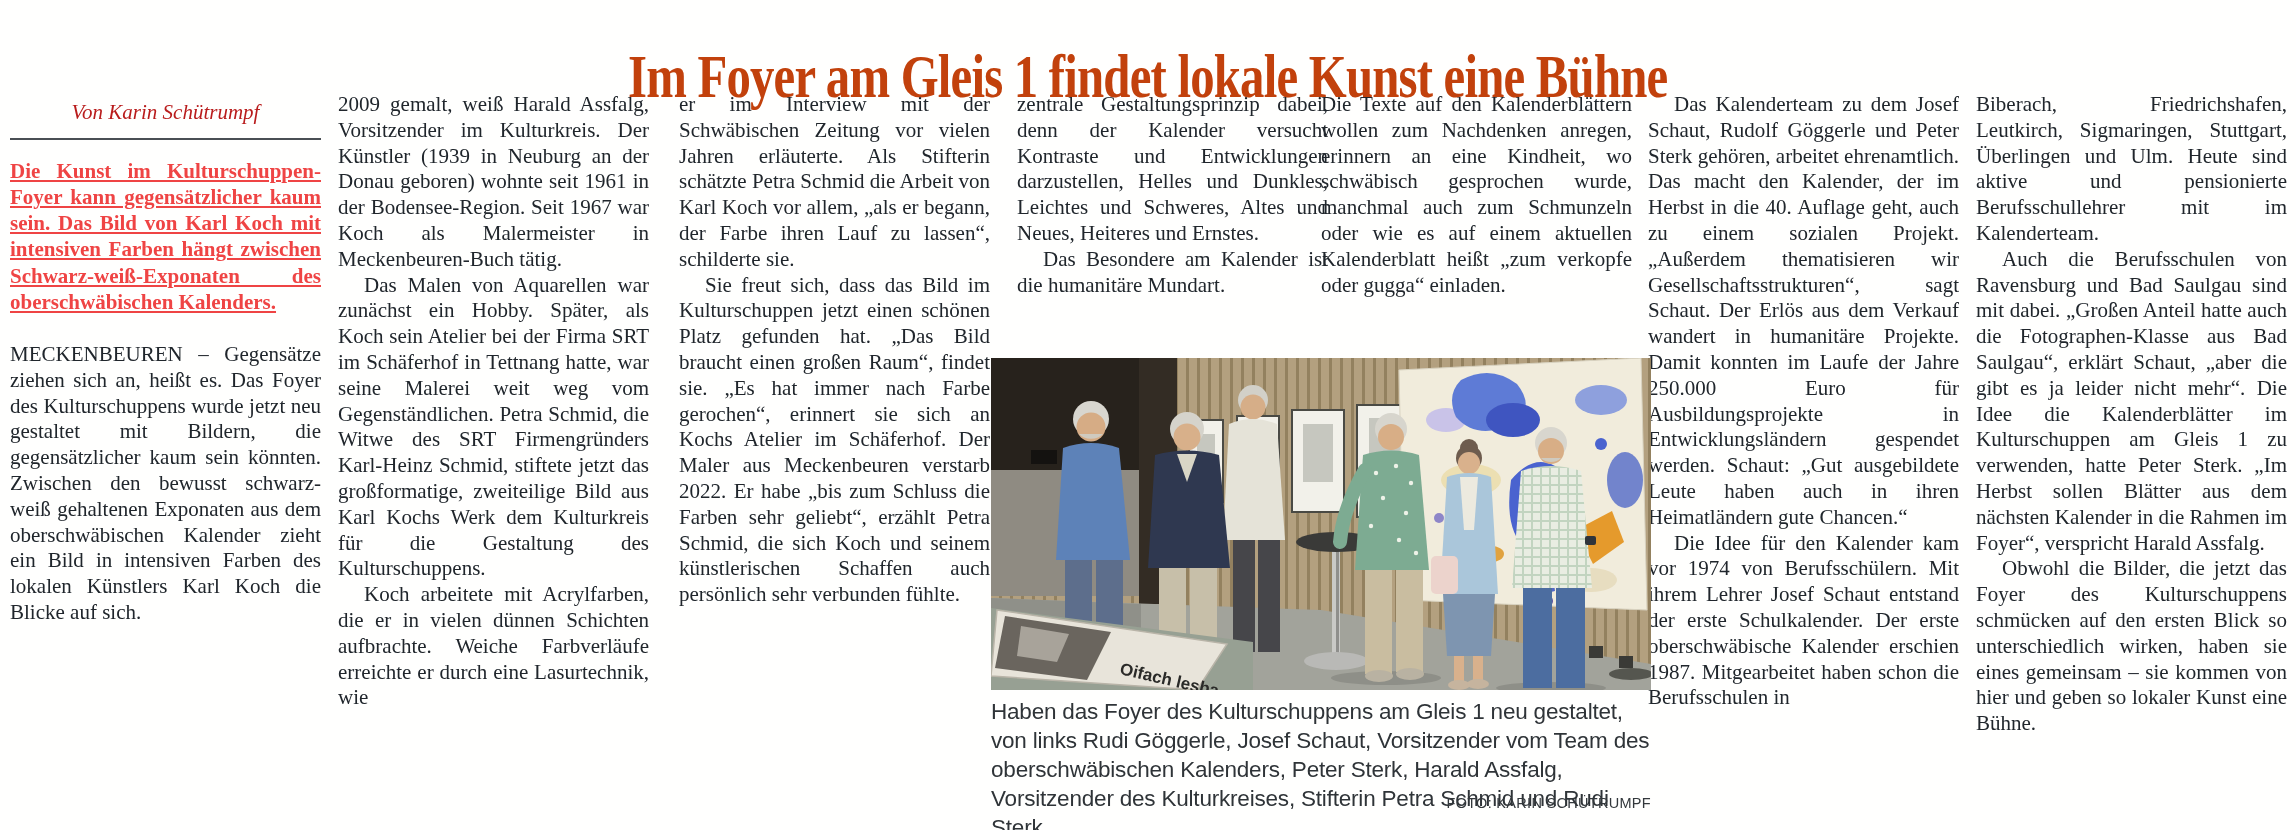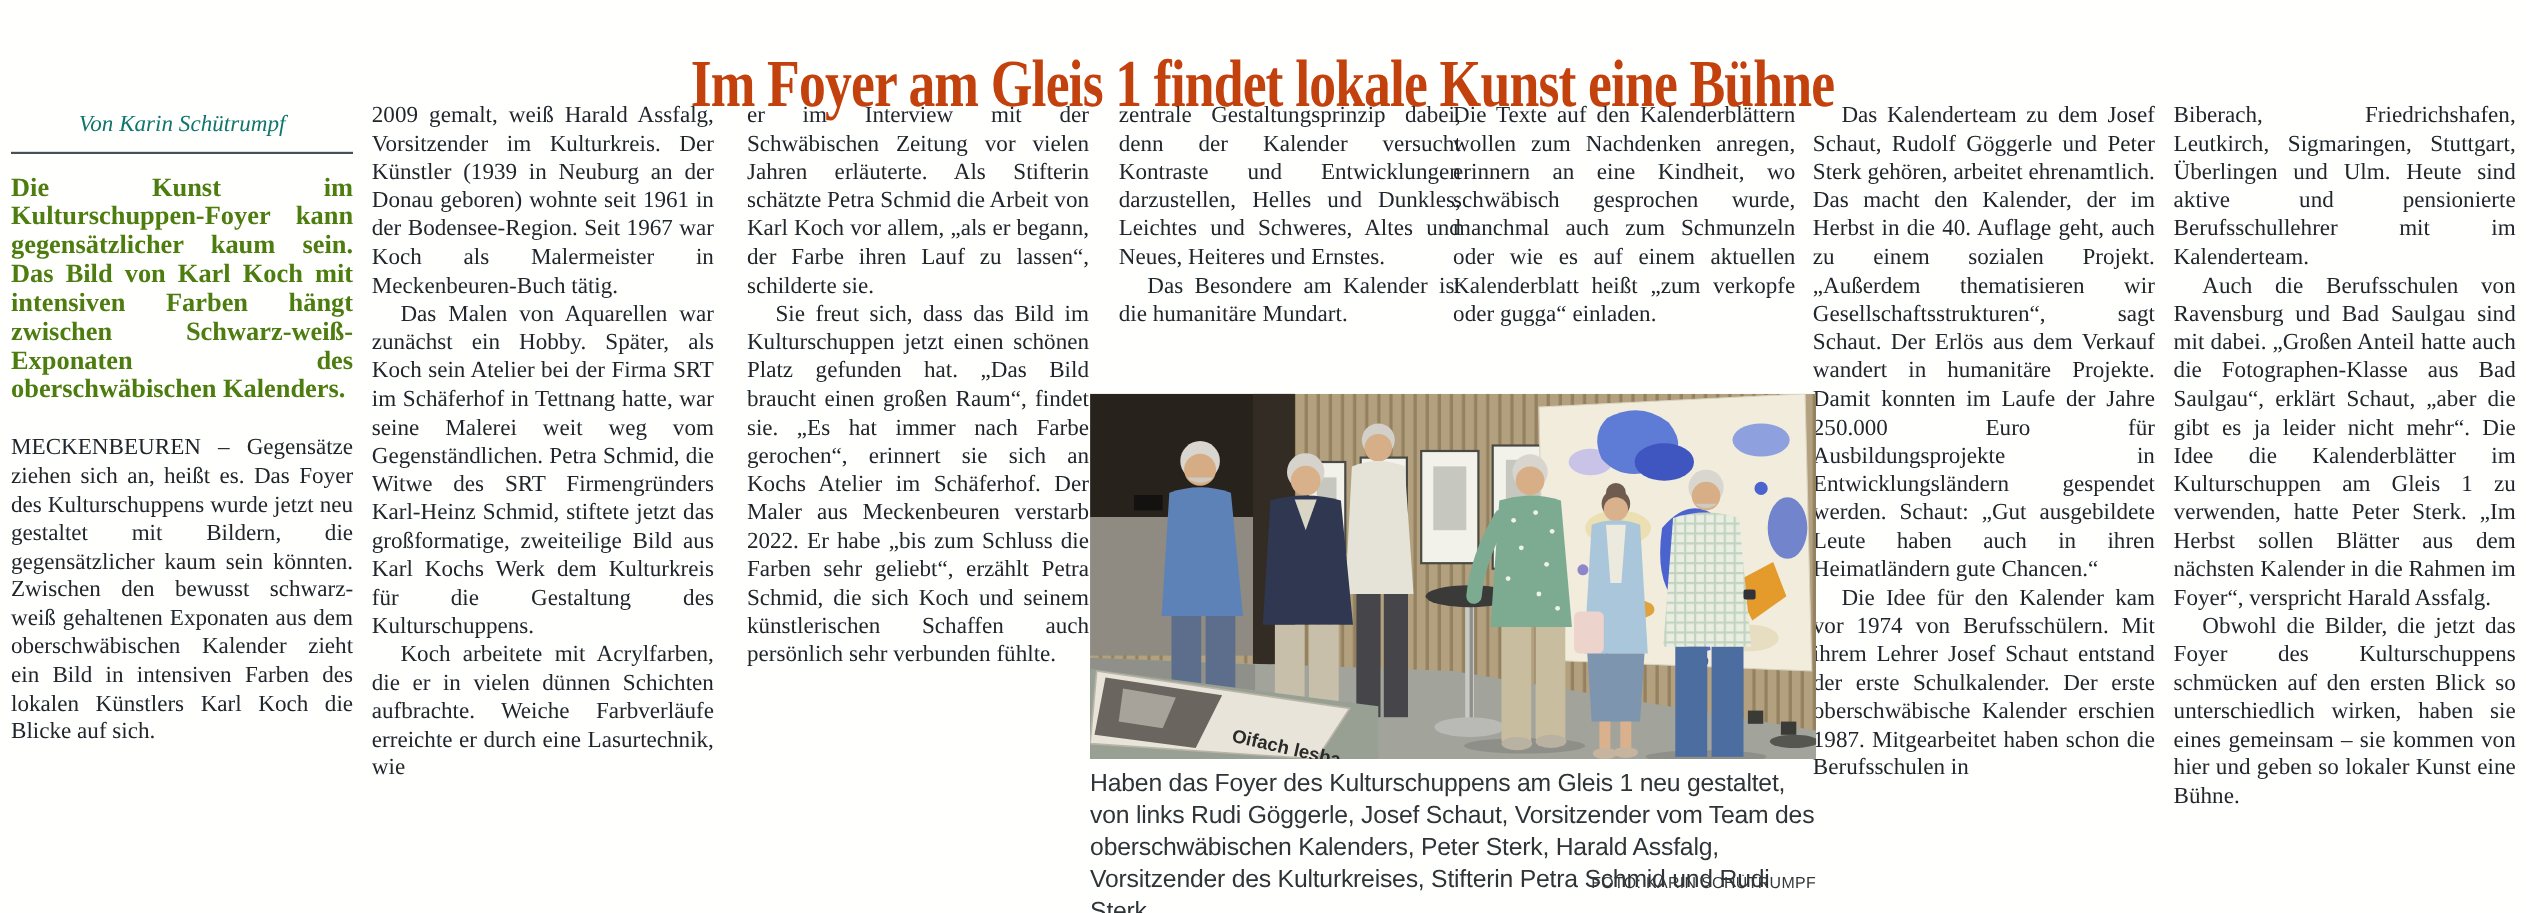--- a/index.html
+++ b/index.html
@@ -5,23 +5,23 @@
   html,body{margin:0;padding:0;background:#ffffff;}
   #page{position:relative;width:2296px;height:830px;background:#fffffe;overflow:hidden;
         font-family:"Liberation Serif", serif;color:#20262c;}
   .headline{position:absolute;top:0;left:0;right:0;height:78px;text-align:center;
             font-weight:bold;font-size:61px;line-height:72px;color:#c2410c;white-space:nowrap;}
   .headline span{display:inline-block;transform:scaleX(0.80);transform-origin:50% 50%;letter-spacing:-1px;}
   .col{position:absolute;top:92px;bottom:0;width:311px;overflow:hidden;
        font-size:21px;line-height:25.8px;text-align:justify;hyphens:auto;-webkit-hyphens:auto;}
   .col p{margin:0;}
   .col p.indent{text-indent:26px;}
-  .byline{font-style:italic;font-size:21px;text-align:center;margin:8px 0 12px 0;color:#0f766e;}
+  .byline{font-style:italic;font-size:21px;text-align:center;margin:8px 0 12px 0;color:#b91c1c;}
   .byline-rule{height:2px;background:#4a4f54;margin:0 0 18px 0;}
-  .lede{font-weight:bold;font-size:24px;line-height:26.2px;margin:0 0 27px 0 !important;color:#4d7c0f;}
+  .lede{font-weight:bold;font-size:21px;line-height:26.2px;margin:0 0 27px 0 !important;color:#ef4444;text-decoration:underline;}
   #photo{position:absolute;left:991px;top:358px;width:660px;height:332px;}
   #photo svg{display:block;}
   .caption{position:absolute;left:991px;top:697px;width:660px;
            font-family:"Liberation Sans", sans-serif;font-size:22.5px;line-height:29px;
            color:#2f3438;letter-spacing:-0.2px;text-align:left;}
   .credit{position:absolute;left:991px;top:795px;width:660px;text-align:right;
           font-family:"Liberation Sans", sans-serif;font-size:14.5px;color:#33383c;
           letter-spacing:0.3px;}
 </style>
 </head>

